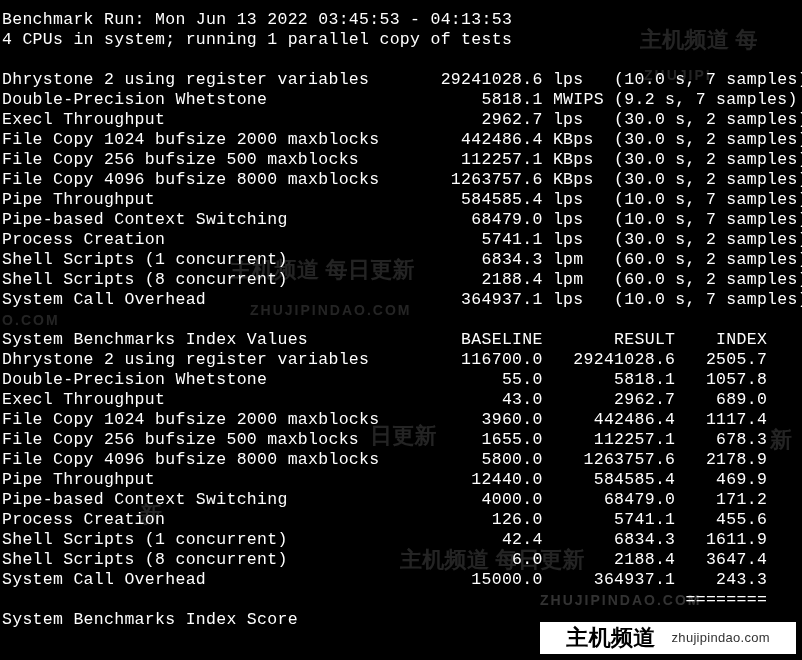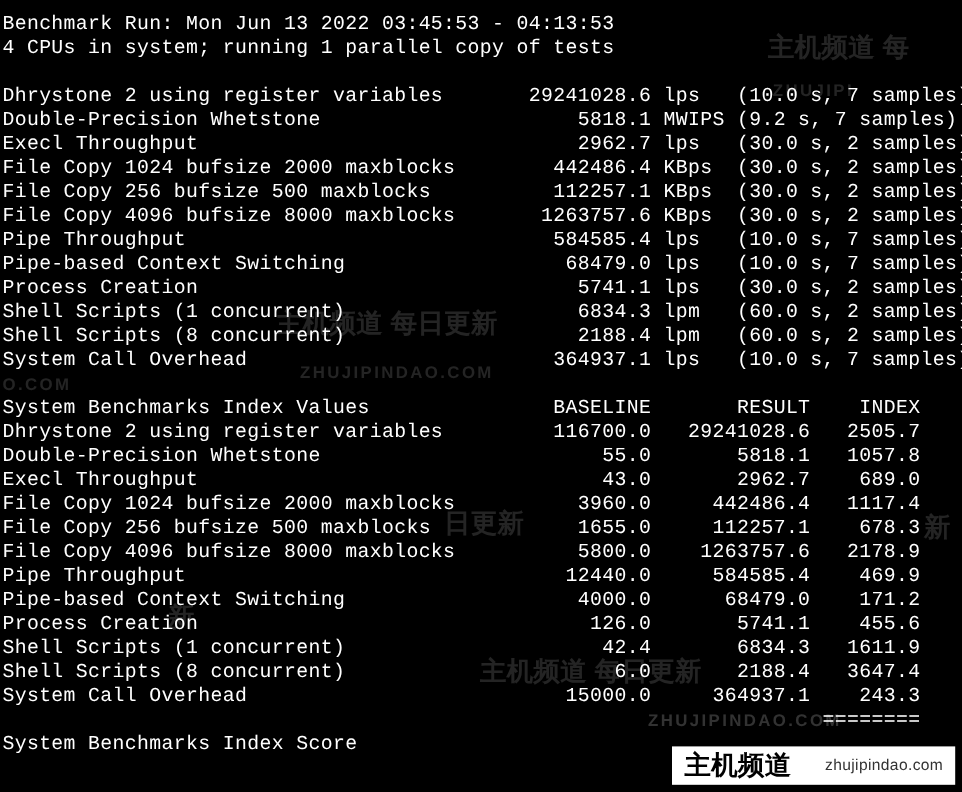--- a/index.html
+++ b/index.html
@@ -43,25 +43,25 @@
     .wm8 { top: 310px; left: -10px; font-size: 14px; letter-spacing: 2px;}
     .wm9 { top: 505px; left: 140px; }
     .wm10 { top: 430px; left: 770px; }
     .corner {
       position: absolute;
       right: 6px;
       bottom: 6px;
       background: #fff;
       color: #000;
       font-family: "SimHei","Microsoft YaHei",sans-serif;
-      padding: 6px 10px;
+      padding: 6px 26px;
       z-index: 5;
       display: flex;
       align-items: flex-end;
-      gap: 28px;
+      gap: 16px;
     }
     .corner-cn {
       font-weight: bold;
       font-size: 22px;
     }
     .corner-url {
       font-size: 13px;
       color: #333;
     }
   </style>

